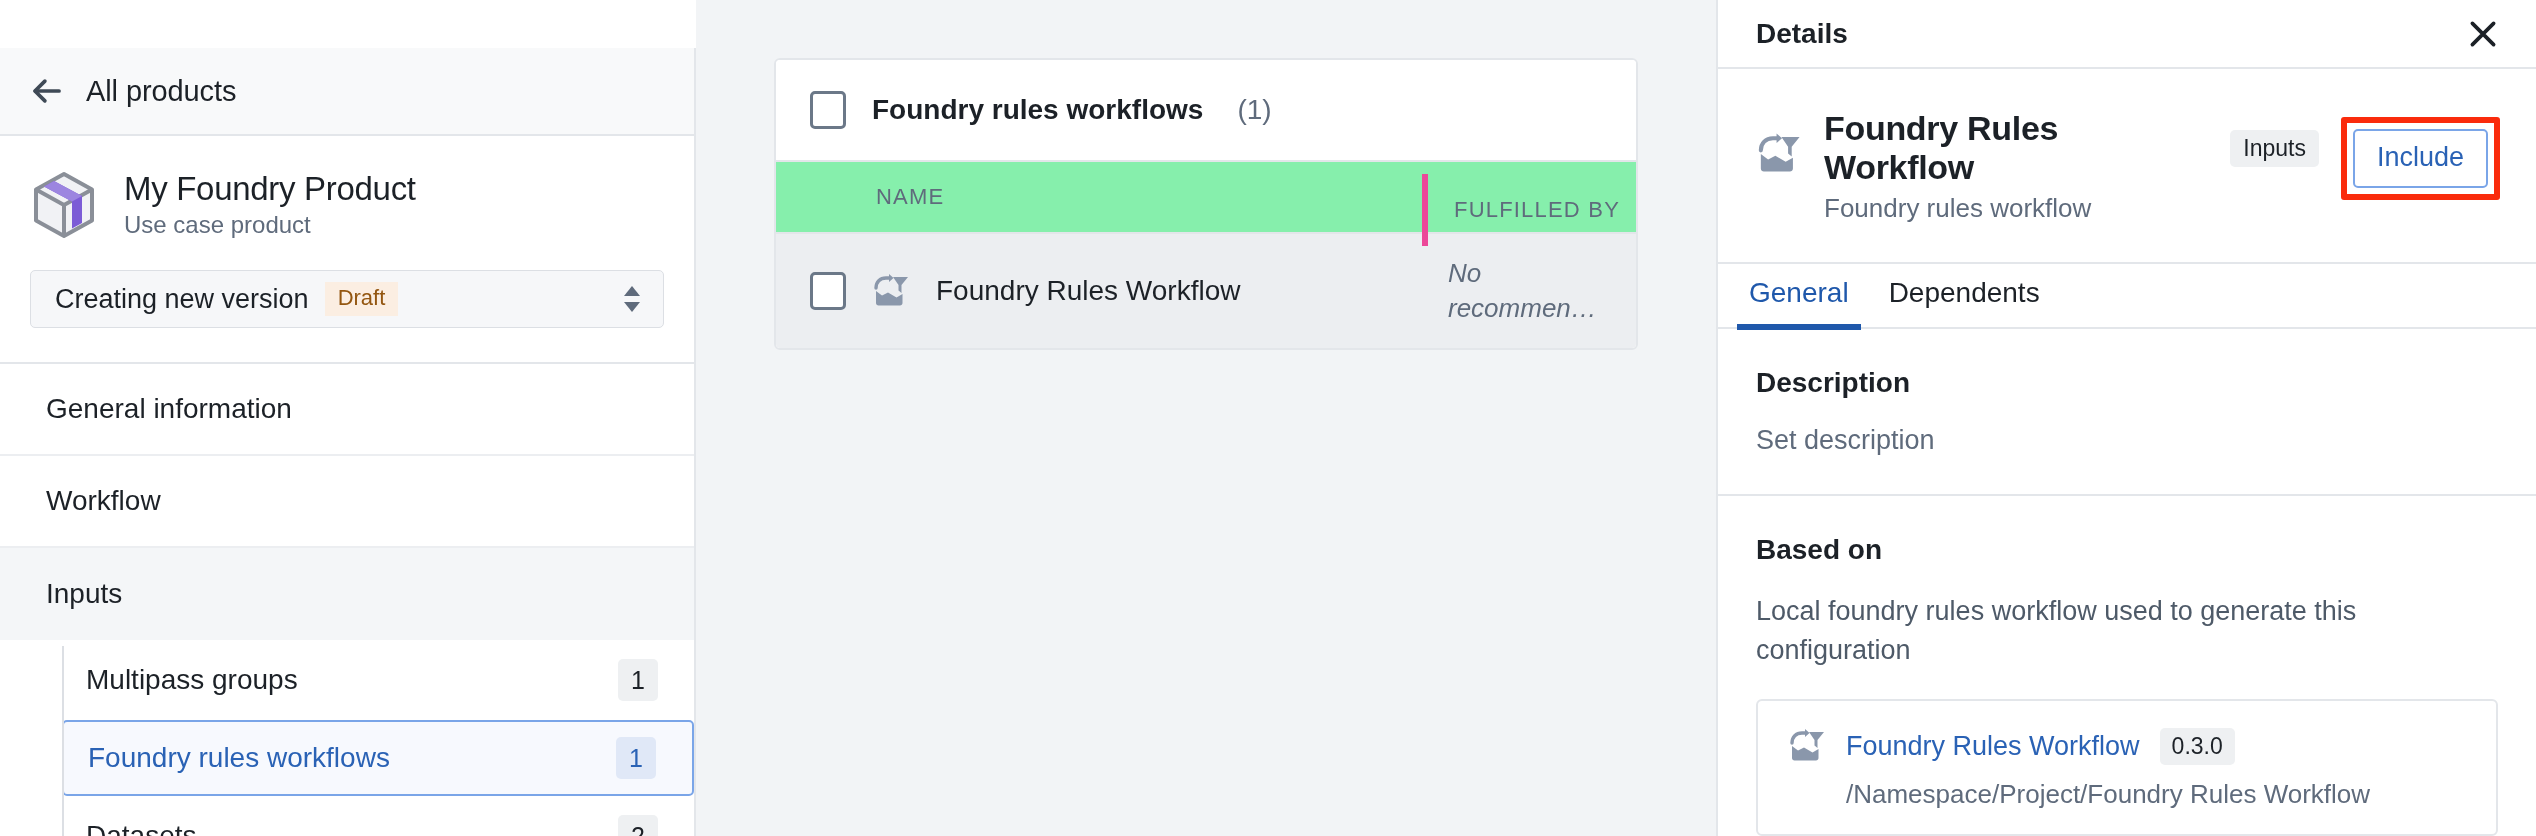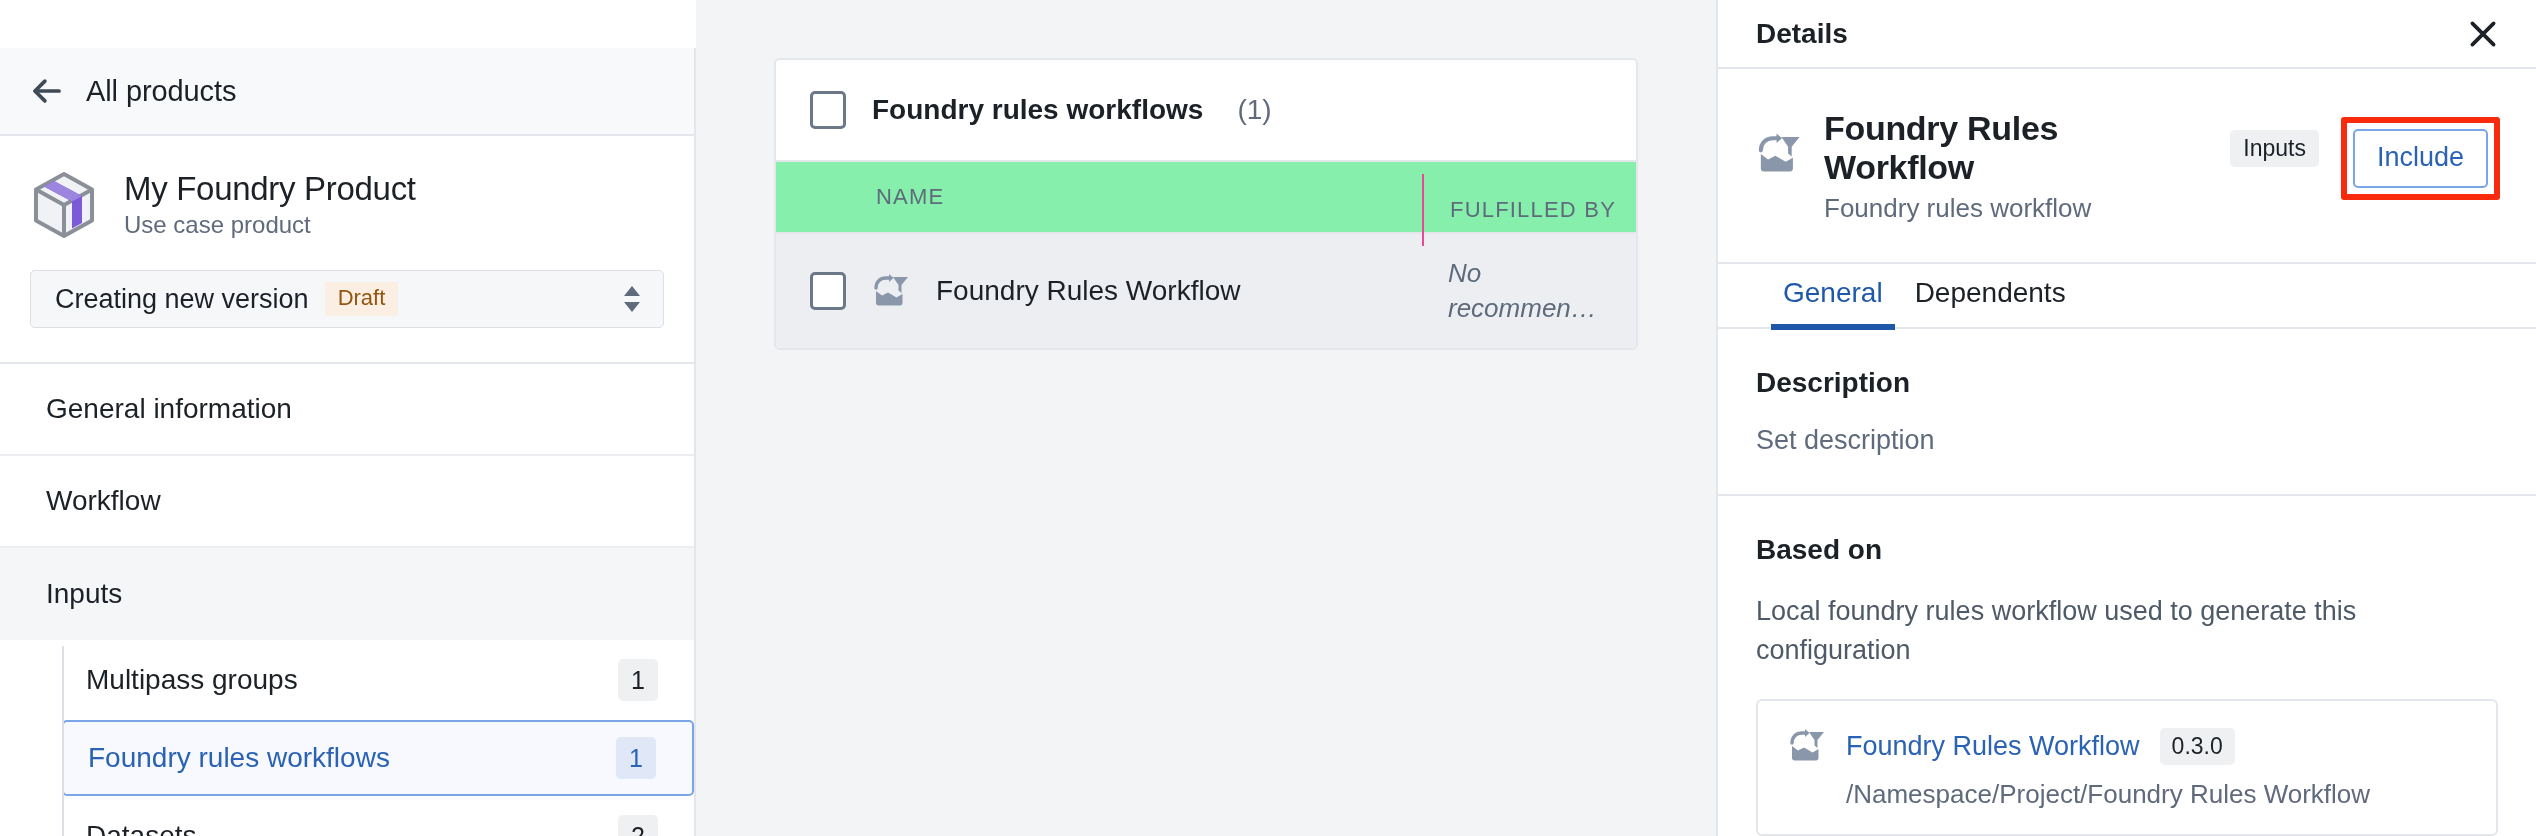--- a/index.html
+++ b/index.html
@@ -213,21 +213,21 @@
   .th {
     font-size: 22px;
     letter-spacing: 1.2px;
     color: #5f6b7c;
     text-transform: uppercase;
   }
   .th-name { flex: 1 1 auto; padding-left: 100px; }
   .th-ful {
     width: 214px;
     padding-left: 26px;
-    border-left: 2px solid #ec4899;
+    border-left: 6px solid #ec4899;
     height: 72px;
     display: flex;
     align-items: center;
     margin-top: 26px;
   }
   .table-row {
     display: flex;
     min-height: 114px;
     background: #eceef1;
     align-items: center;
@@ -312,22 +312,22 @@
     border-radius: 5px;
     background: #ffffff;
     color: #2a62b5;
     font-size: 27px;
     padding: 11px 22px 13px 22px;
     cursor: pointer;
     font-family: "Liberation Sans", sans-serif;
   }
   .tabs {
     display: flex;
-    gap: 8px;
-    padding: 0 53px;
+    gap: 16px;
+    padding: 0 19px;
     border-bottom: 2px solid #e3e6ea;
     height: 86px;
     align-items: flex-end;
   }
   .tab {
     font-size: 28px;
     color: #1c2127;
     padding: 0 12px 18px 12px;
     cursor: pointer;
     position: relative;

